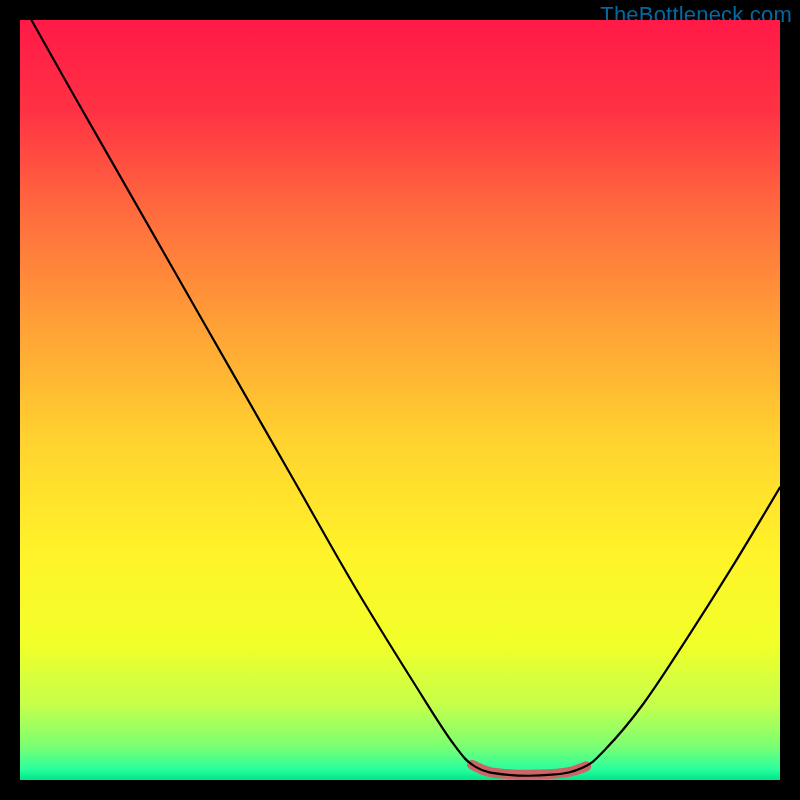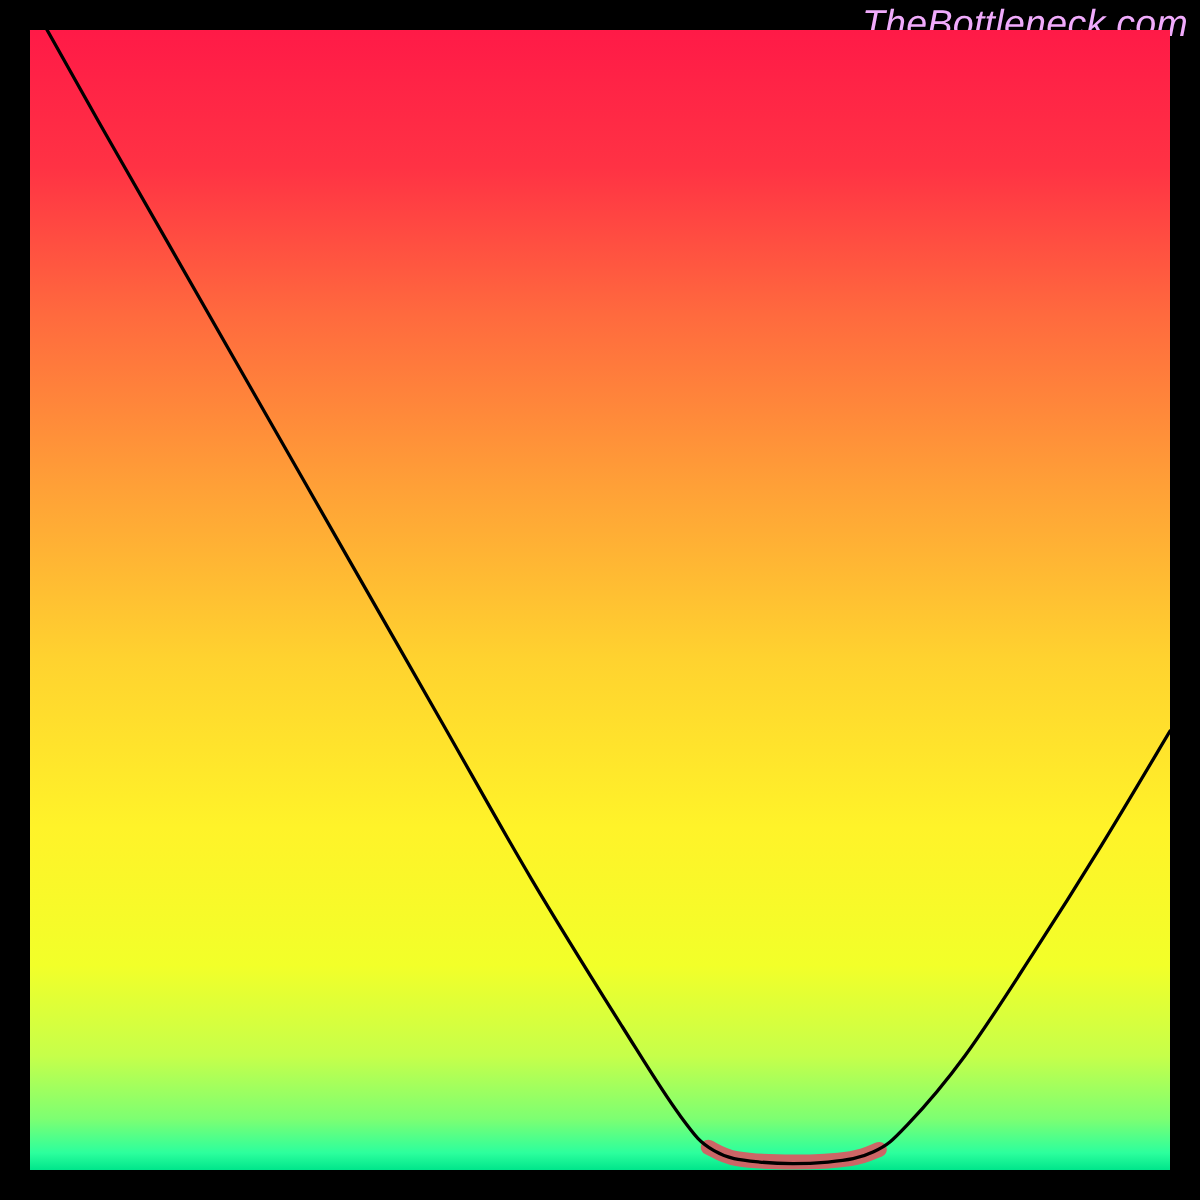--- a/index.html
+++ b/index.html
@@ -15,25 +15,24 @@
     left: 20px;
     top: 20px;
     width: 760px;
     height: 760px;
   }
   .watermark {
     position: absolute;
     top: 2px;
     right: 8px;
     font-family: Arial, Helvetica, sans-serif;
-    font-size: 25px;
+    font-size: 22px;
     font-weight: 500;
-    color: #f0abfc;
+    color: #0369a1;
     letter-spacing: 0.2px;
-    font-style: italic;
   }
 </style>
 </head>
 <body>
 
 <div class="watermark">TheBottleneck.com</div>
 
 <div class="plot-area">
   <svg id="chart-svg" width="760" height="760" viewBox="0 0 760 760">
     <defs>

